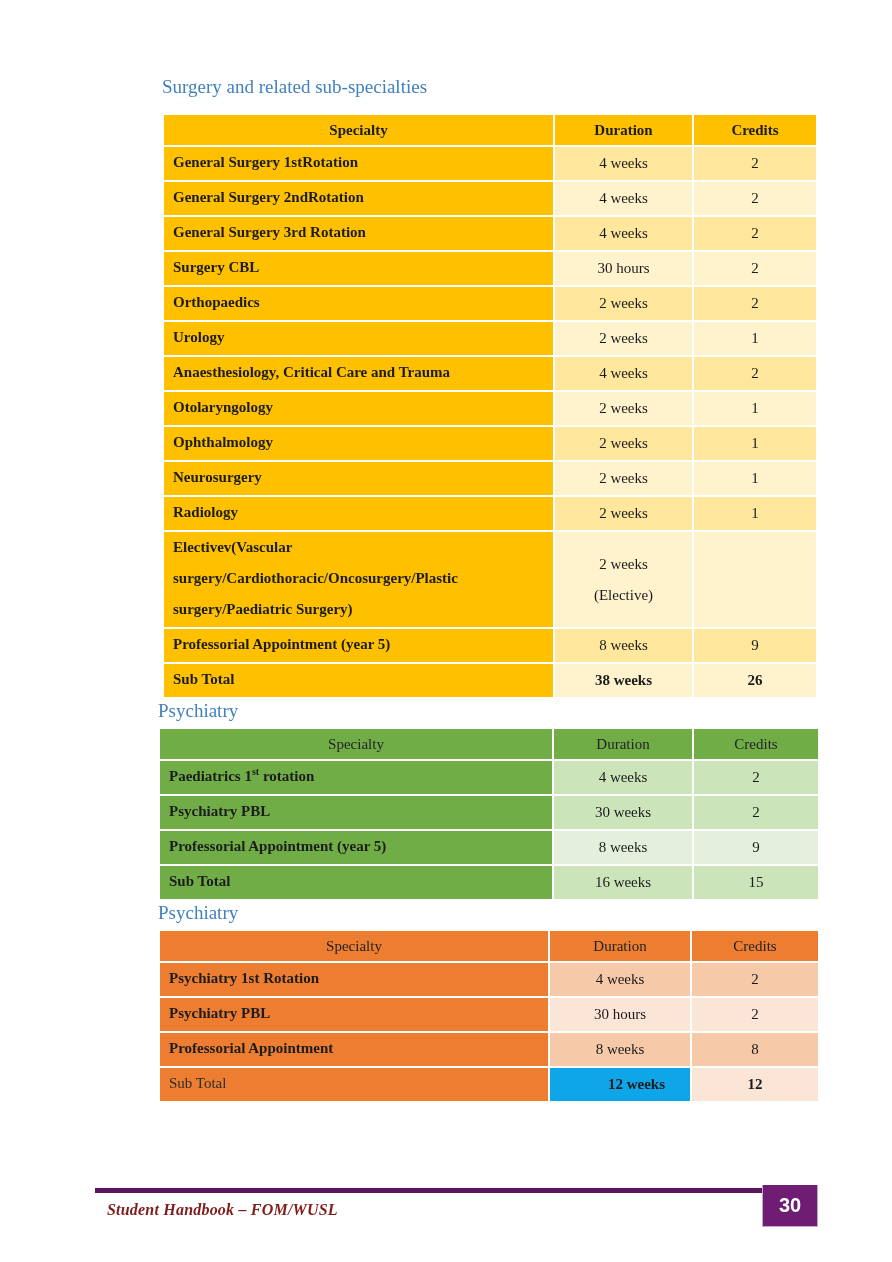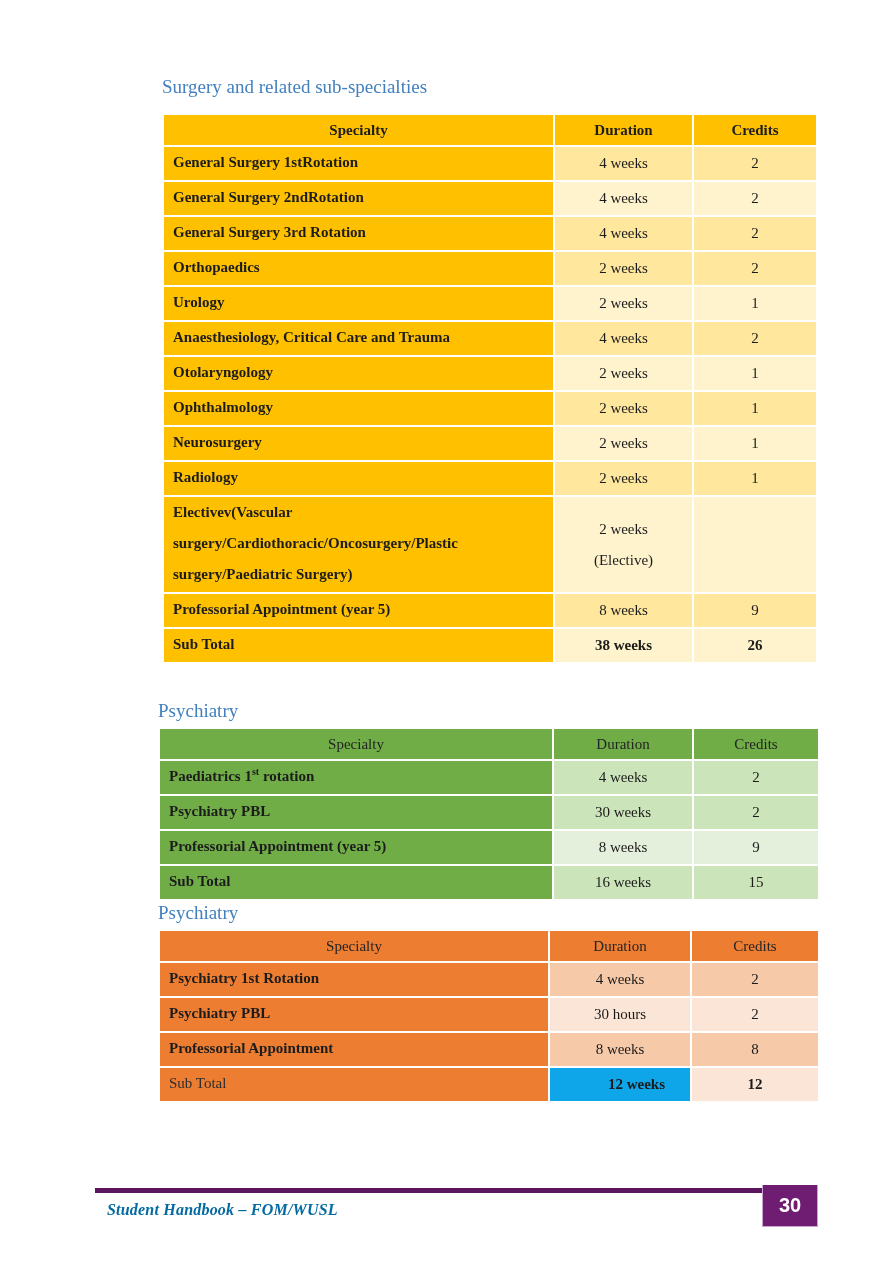--- a/index.html
+++ b/index.html
@@ -24,21 +24,21 @@
     background:var(--head-bg); text-align:left; padding:0 6px 2px 9px;
     line-height:31px; font-weight:bold; color:#1c1c1c; vertical-align:middle;
   }
   td.spec.plain { font-weight:normal; color:#2e2e2e; }
   td.val { text-align:center; line-height:31px; color:#1b1b1b; vertical-align:middle; }
   td.val.b, td.spec.b { font-weight:bold; }
   sup { font-size:10px; vertical-align:super; line-height:0; }
   .footer-rule { position:absolute; left:95px; top:1188px; width:722px; height:5px; background:var(--rule-color,#5A155E); }
   .footer-text {
     position:absolute; left:107px; top:1201px; font-size:16px;
-    font-weight:bold; font-style:italic; color:#0369a1; letter-spacing:0.2px;
+    font-weight:bold; font-style:italic; color:#7f1d1d; letter-spacing:0.2px;
   }
   .page-badge {
     position:absolute; left:762px; top:1185px; width:56px; height:42px;
     background:var(--badge-color,#6E1D72); color:#ffffff;
     font-family:"Liberation Sans","DejaVu Sans",sans-serif; font-size:20px; font-weight:600;
     display:flex; align-items:center; justify-content:center;
     border:1px solid #c9a6cf; border-top:none;
   }
 </style>
 </head>
@@ -71,20 +71,25 @@
             <td class="spec">General Surgery 2ndRotation</td>
             <td class="val" style="background: rgb(255, 243, 206);">4 weeks</td>
             <td class="val" style="background: rgb(255, 243, 206);">2</td>
           </tr>
           <tr>
             <td class="spec">General Surgery 3rd Rotation</td>
             <td class="val" style="background: rgb(255, 231, 158);">4 weeks</td>
             <td class="val" style="background: rgb(255, 231, 158);">2</td>
           </tr>
           <tr>
+            <td class="spec">Surgery CBL</td>
+            <td class="val" style="background: rgb(255, 243, 206);">30 hours</td>
+            <td class="val" style="background: rgb(255, 243, 206);">2</td>
+          </tr>
+          <tr>
             <td class="spec">Orthopaedics</td>
             <td class="val" style="background: rgb(255, 231, 158);">2 weeks</td>
             <td class="val" style="background: rgb(255, 231, 158);">2</td>
           </tr>
           <tr>
             <td class="spec">Urology</td>
             <td class="val" style="background: rgb(255, 243, 206);">2 weeks</td>
             <td class="val" style="background: rgb(255, 243, 206);">1</td>
           </tr>
           <tr>

